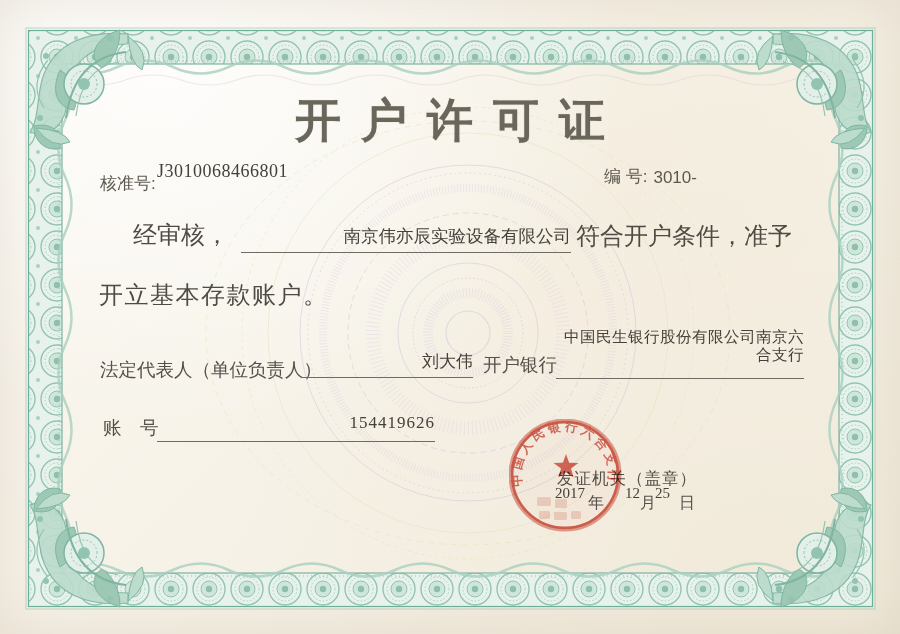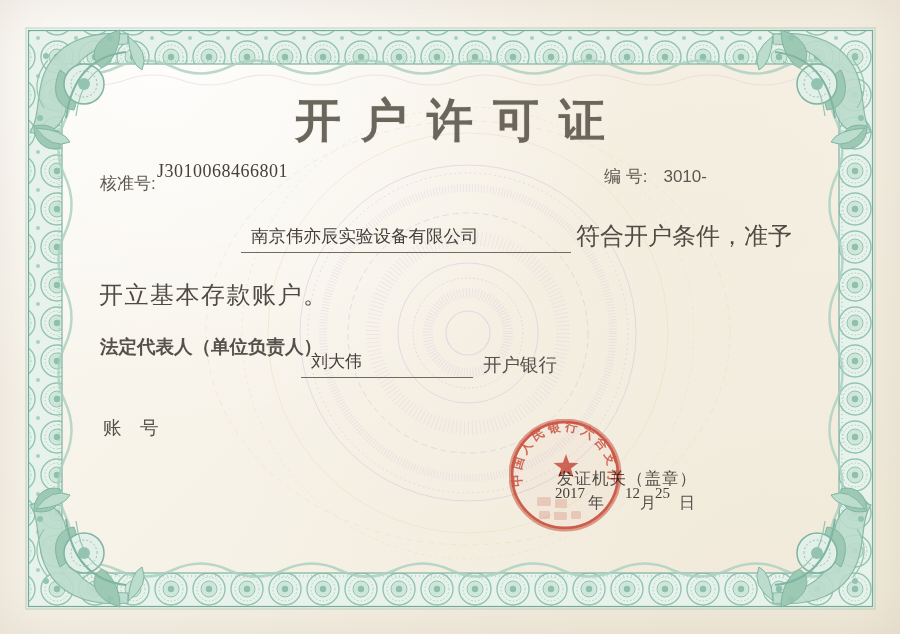--- a/index.html
+++ b/index.html
@@ -19,31 +19,31 @@
   .title{
     left:0;right:0;top:90px;text-align:center;margin:0;
     font-family:"Liberation Serif","DejaVu Serif",serif;
     font-size:46px;font-weight:700;color:#6b665c;
     letter-spacing:20px;padding-left:20px;
     text-shadow:0 0 1px rgba(107,102,92,.4);
   }
   .label{font-size:17px;color:#5c5850;}
   .big{font-size:24px;color:#4f4b44;}
   .serif-val{font-family:"Liberation Serif","DejaVu Serif",serif;color:#45413a;}
-  .ul{border-bottom:1.5px solid #6f6b63;}
+  .ul{border-bottom:1.5px solid #6f6b63;text-align:right;}
   .approval-label{left:100px;top:172px;}
   .approval-value{left:157px;top:161px;font-size:18px;letter-spacing:.5px;}
-  .serial{left:604px;top:165px;display:flex;align-items:center;gap:16px;}
+  .serial{left:604px;top:165px;display:flex;align-items:flex-end;gap:6px;}
   .serial .num{color:#c2473a;font-size:19px;font-weight:700;letter-spacing:5px;}
   .review-prefix{left:133px;top:219px;}
   .company-ul{left:241px;top:220px;width:330px;height:32px;}
   .company-ul span{display:block;padding:4px 0 0 10px;font-size:17.5px;}
   .review-suffix{left:576px;top:220px;}
   .line2{left:99px;top:279px;letter-spacing:1.5px;}
-  .lr-label{left:100px;top:334px;font-size:18.5px;font-weight:bold;}
+  .lr-label{left:100px;top:357px;font-size:18.5px;}
   .lr-ul{left:301px;top:346px;width:172px;height:31px;}
   .lr-ul span{display:block;padding:4px 0 0 10px;font-size:17px;}
   .bank-label{left:483px;top:352px;font-size:18.5px;}
   .bank-ul{left:556px;top:322px;width:248px;height:56px;white-space:normal;}
   .bank-ul span{display:block;padding-top:6px;font-size:15.5px;line-height:17.5px;letter-spacing:.5px;}
   .acct-label{left:103px;top:415px;font-size:18.5px;}
   .acct-ul{left:157px;top:411px;width:278px;height:30px;}
   .acct-ul span{display:block;padding:2px 0 0 18px;font-size:17px;letter-spacing:1px;}
   .issuer-label{left:557px;top:468px;font-size:16.5px;letter-spacing:1px;text-align:center;}
   .d-num{font-size:15px;font-family:"Liberation Serif","DejaVu Serif",serif;color:#45413a;}
@@ -136,35 +136,42 @@
   <h1 class="abs title">开户许可证</h1>
 
   <span class="abs label approval-label">核准号:</span>
   <span class="abs serif-val approval-value">J3010068466801</span>
 
   <div class="abs serial">
     <span class="label">编 号:</span>
     <span class="label">3010-</span>
   </div>
 
+  <span class="abs big review-prefix">经审核，</span>
   <div class="abs ul company-ul">
     <span class="serif-val">南京伟亦辰实验设备有限公司</span>
   </div>
   <span class="abs big line2">开立基本存款账户。</span>
 
   <span class="abs big review-suffix">符合开户条件，准予</span>
 
   <span class="abs lr-label">法定代表人（单位负责人）</span>
   <div class="abs ul lr-ul">
     <span class="serif-val">刘大伟</span>
   </div>
 
   <span class="abs bank-label">开户银行</span>
+  <div class="abs ul bank-ul">
+    <span class="serif-val">中国民生银行股份有限公司南京六合支行</span>
+  </div>
 
   <span class="abs acct-label">账　号</span>
+  <div class="abs ul acct-ul">
+    <span class="serif-val">154419626</span>
+  </div>
 
   <span class="abs issuer-label">发证机关（盖章）</span>
   <span class="abs d-num y">2017</span>
   <span class="abs d-unit yu">年</span>
   <span class="abs d-num m">12</span>
   <span class="abs d-unit mu">月</span>
   <span class="abs d-num d">25</span>
   <span class="abs d-unit du">日</span>
 
   <svg class="seal" width="118" height="118" viewBox="0 0 118 118" aria-hidden="true">

